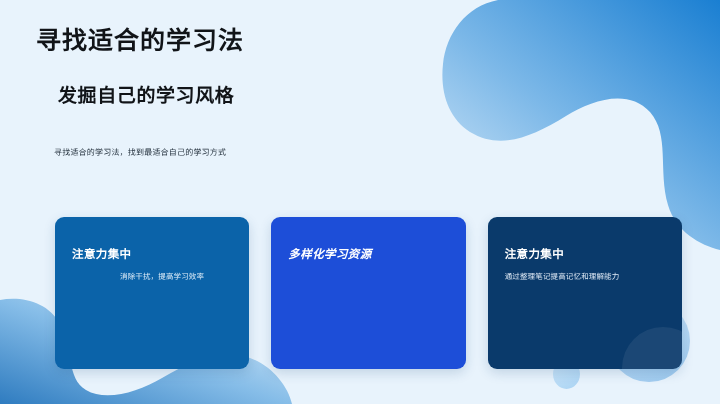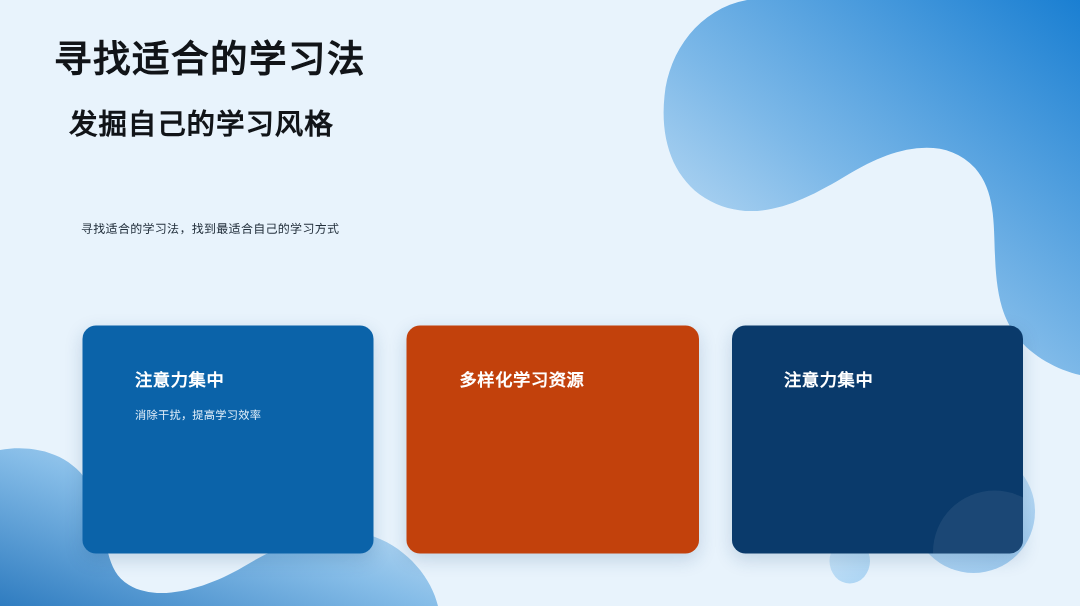--- a/index.html
+++ b/index.html
@@ -72,21 +72,21 @@
     line-height: 32px;
     font-weight: 700;
     letter-spacing: 1px;
     color: #111418;
     white-space: nowrap;
   }
   .subtitle {
     position: absolute;
     left: 46px;
     top: 70px;
-    margin: 0;
+    margin: 12px;
     font-size: 19px;
     line-height: 27px;
     font-weight: 700;
     letter-spacing: 0.6px;
     color: #111418;
     white-space: nowrap;
   }
   .lead {
     position: absolute;
     left: 54px;
@@ -113,21 +113,21 @@
   .card {
     position: relative;
     flex: 1 1 0;
     border-radius: 9px;
     overflow: hidden;
     box-shadow: 0 4px 12px rgba(20, 70, 120, 0.18);
     padding: 0;
   }
   .card-inner {
     position: absolute;
-    left: 35px;
+    left: 17px;
     right: 14px;
     top: 30px;
   }
   .card-title {
     margin: 0 0 9px 0;
     font-size: 11.5px;
     line-height: 15px;
     font-weight: 700;
     letter-spacing: 0.4px;
     white-space: nowrap;
@@ -136,23 +136,23 @@
     margin: 0;
     font-size: 7.5px;
     line-height: 11px;
     font-weight: 400;
     letter-spacing: 0.15px;
     white-space: nowrap;
   }
 
   .card-1 { background: #0b63a9; }
   .card-1 .card-title { color: #ffffff; }
-  .card-1 .card-desc  { color: #e2effa; }
-
-  .card-2 { background: #c2410c; }
+  .card-1 .card-desc  { color: #e2effa; margin-left: 48px; }
+
+  .card-2 { background: #1d4ed8; font-style: italic; }
   .card-2 .card-title { color: #ffffff; }
   .card-2 .card-desc  { color: #f2fbff; }
 
   .card-3 { background: #0a3a6b; }
   .card-3 .card-title { color: #ffffff; }
   .card-3 .card-desc  { color: #dfeaf6; }
 
   .card-circle {
     position: absolute;
     right: -22px;
@@ -215,17 +215,18 @@
     <div class="card card-2">
       <div class="card-inner">
         <p class="card-title">多样化学习资源</p>
       </div>
     </div>
 
     <div class="card card-3">
       <span class="card-circle"></span>
       <div class="card-inner">
         <p class="card-title">注意力集中</p>
+        <p class="card-desc">通过整理笔记提高记忆和理解能力</p>
       </div>
     </div>
 
   </div>
 </div>
 
 </body></html>

